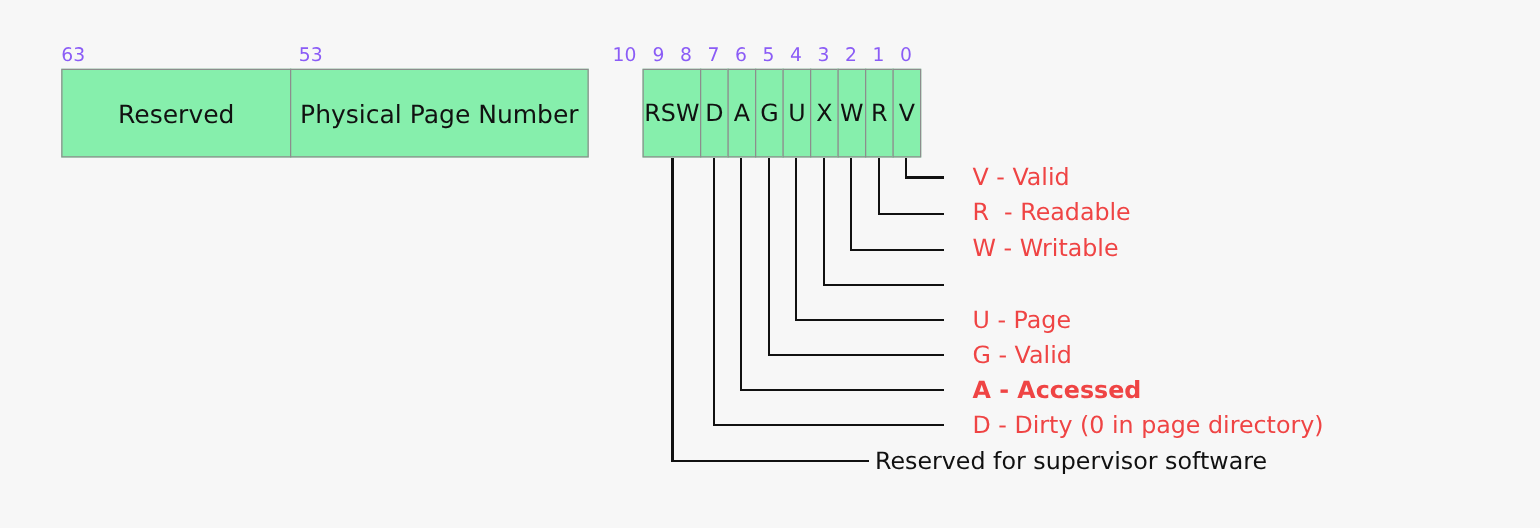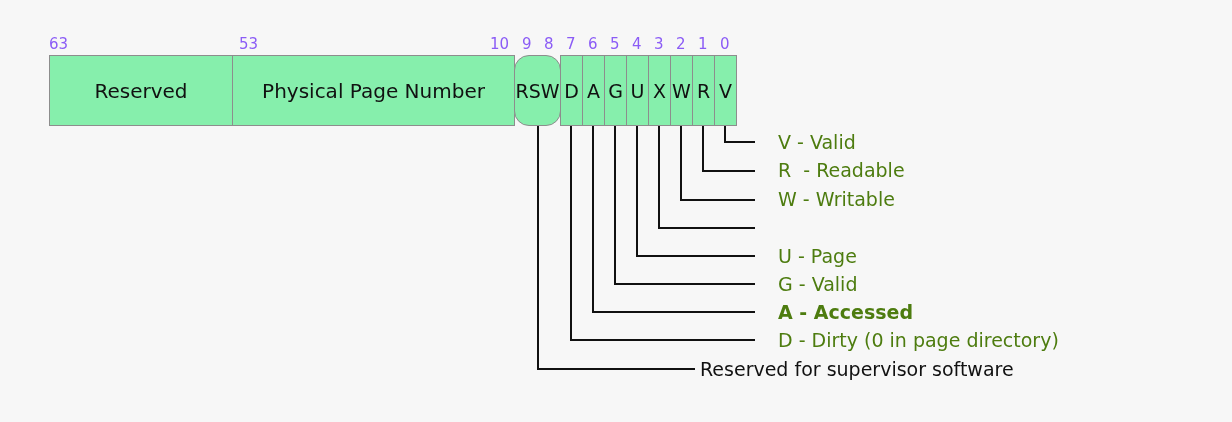--- a/index.html
+++ b/index.html
@@ -31,21 +31,21 @@
     overflow:hidden;
   }
   .cellbox.wide{font-size:20px;}
   .cellbox.narrow{font-size:19px;}
   .cellbox.rsw{font-size:19px;}
 
   .legend-row{
     position:absolute;
     left:778px;
     font-size:19px;
-    color:#4d7c0f;
+    color:#ef4444;
     white-space:pre;
     line-height:1;
   }
   .legend-row.bold{font-weight:bold;}
   .footnote{
     position:absolute;
     left:700px;
     font-size:19px;
     color:#111;
     white-space:pre;
@@ -65,22 +65,22 @@
   <div class="bitlabel" style="left:566px;top:37px;">7</div>
   <div class="bitlabel" style="left:588px;top:37px;">6</div>
   <div class="bitlabel" style="left:610px;top:37px;">5</div>
   <div class="bitlabel" style="left:632px;top:37px;">4</div>
   <div class="bitlabel" style="left:654px;top:37px;">3</div>
   <div class="bitlabel" style="left:676px;top:37px;">2</div>
   <div class="bitlabel" style="left:698px;top:37px;">1</div>
   <div class="bitlabel" style="left:720px;top:37px;">0</div>
 
   <div class="cellbox wide" style="left:49px;top:55px;width:184px;height:71px;">Reserved</div>
-  <div class="cellbox wide" style="left:232px;top:55px;width:283px;height:71px;">Physical Page Number</div>
-  <div class="cellbox rsw" style="left:514px;top:55px;width:47px;height:71px;border-radius:15px;">RSW</div>
+  <div class="cellbox wide" style="left:232px;top:55px;width:239px;height:71px;">Physical Page Number</div>
+  <div class="cellbox rsw" style="left:514px;top:55px;width:47px;height:71px;">RSW</div>
   <div class="cellbox narrow" style="left:560px;top:55px;width:23px;height:71px;">D</div>
   <div class="cellbox narrow" style="left:582px;top:55px;width:23px;height:71px;">A</div>
   <div class="cellbox narrow" style="left:604px;top:55px;width:23px;height:71px;">G</div>
   <div class="cellbox narrow" style="left:626px;top:55px;width:23px;height:71px;">U</div>
   <div class="cellbox narrow" style="left:648px;top:55px;width:23px;height:71px;">X</div>
   <div class="cellbox narrow" style="left:670px;top:55px;width:23px;height:71px;">W</div>
   <div class="cellbox narrow" style="left:692px;top:55px;width:23px;height:71px;">R</div>
   <div class="cellbox narrow" style="left:714px;top:55px;width:23px;height:71px;">V</div>
 
   <svg width="1232" height="422" style="position:absolute;left:0;top:0;">

